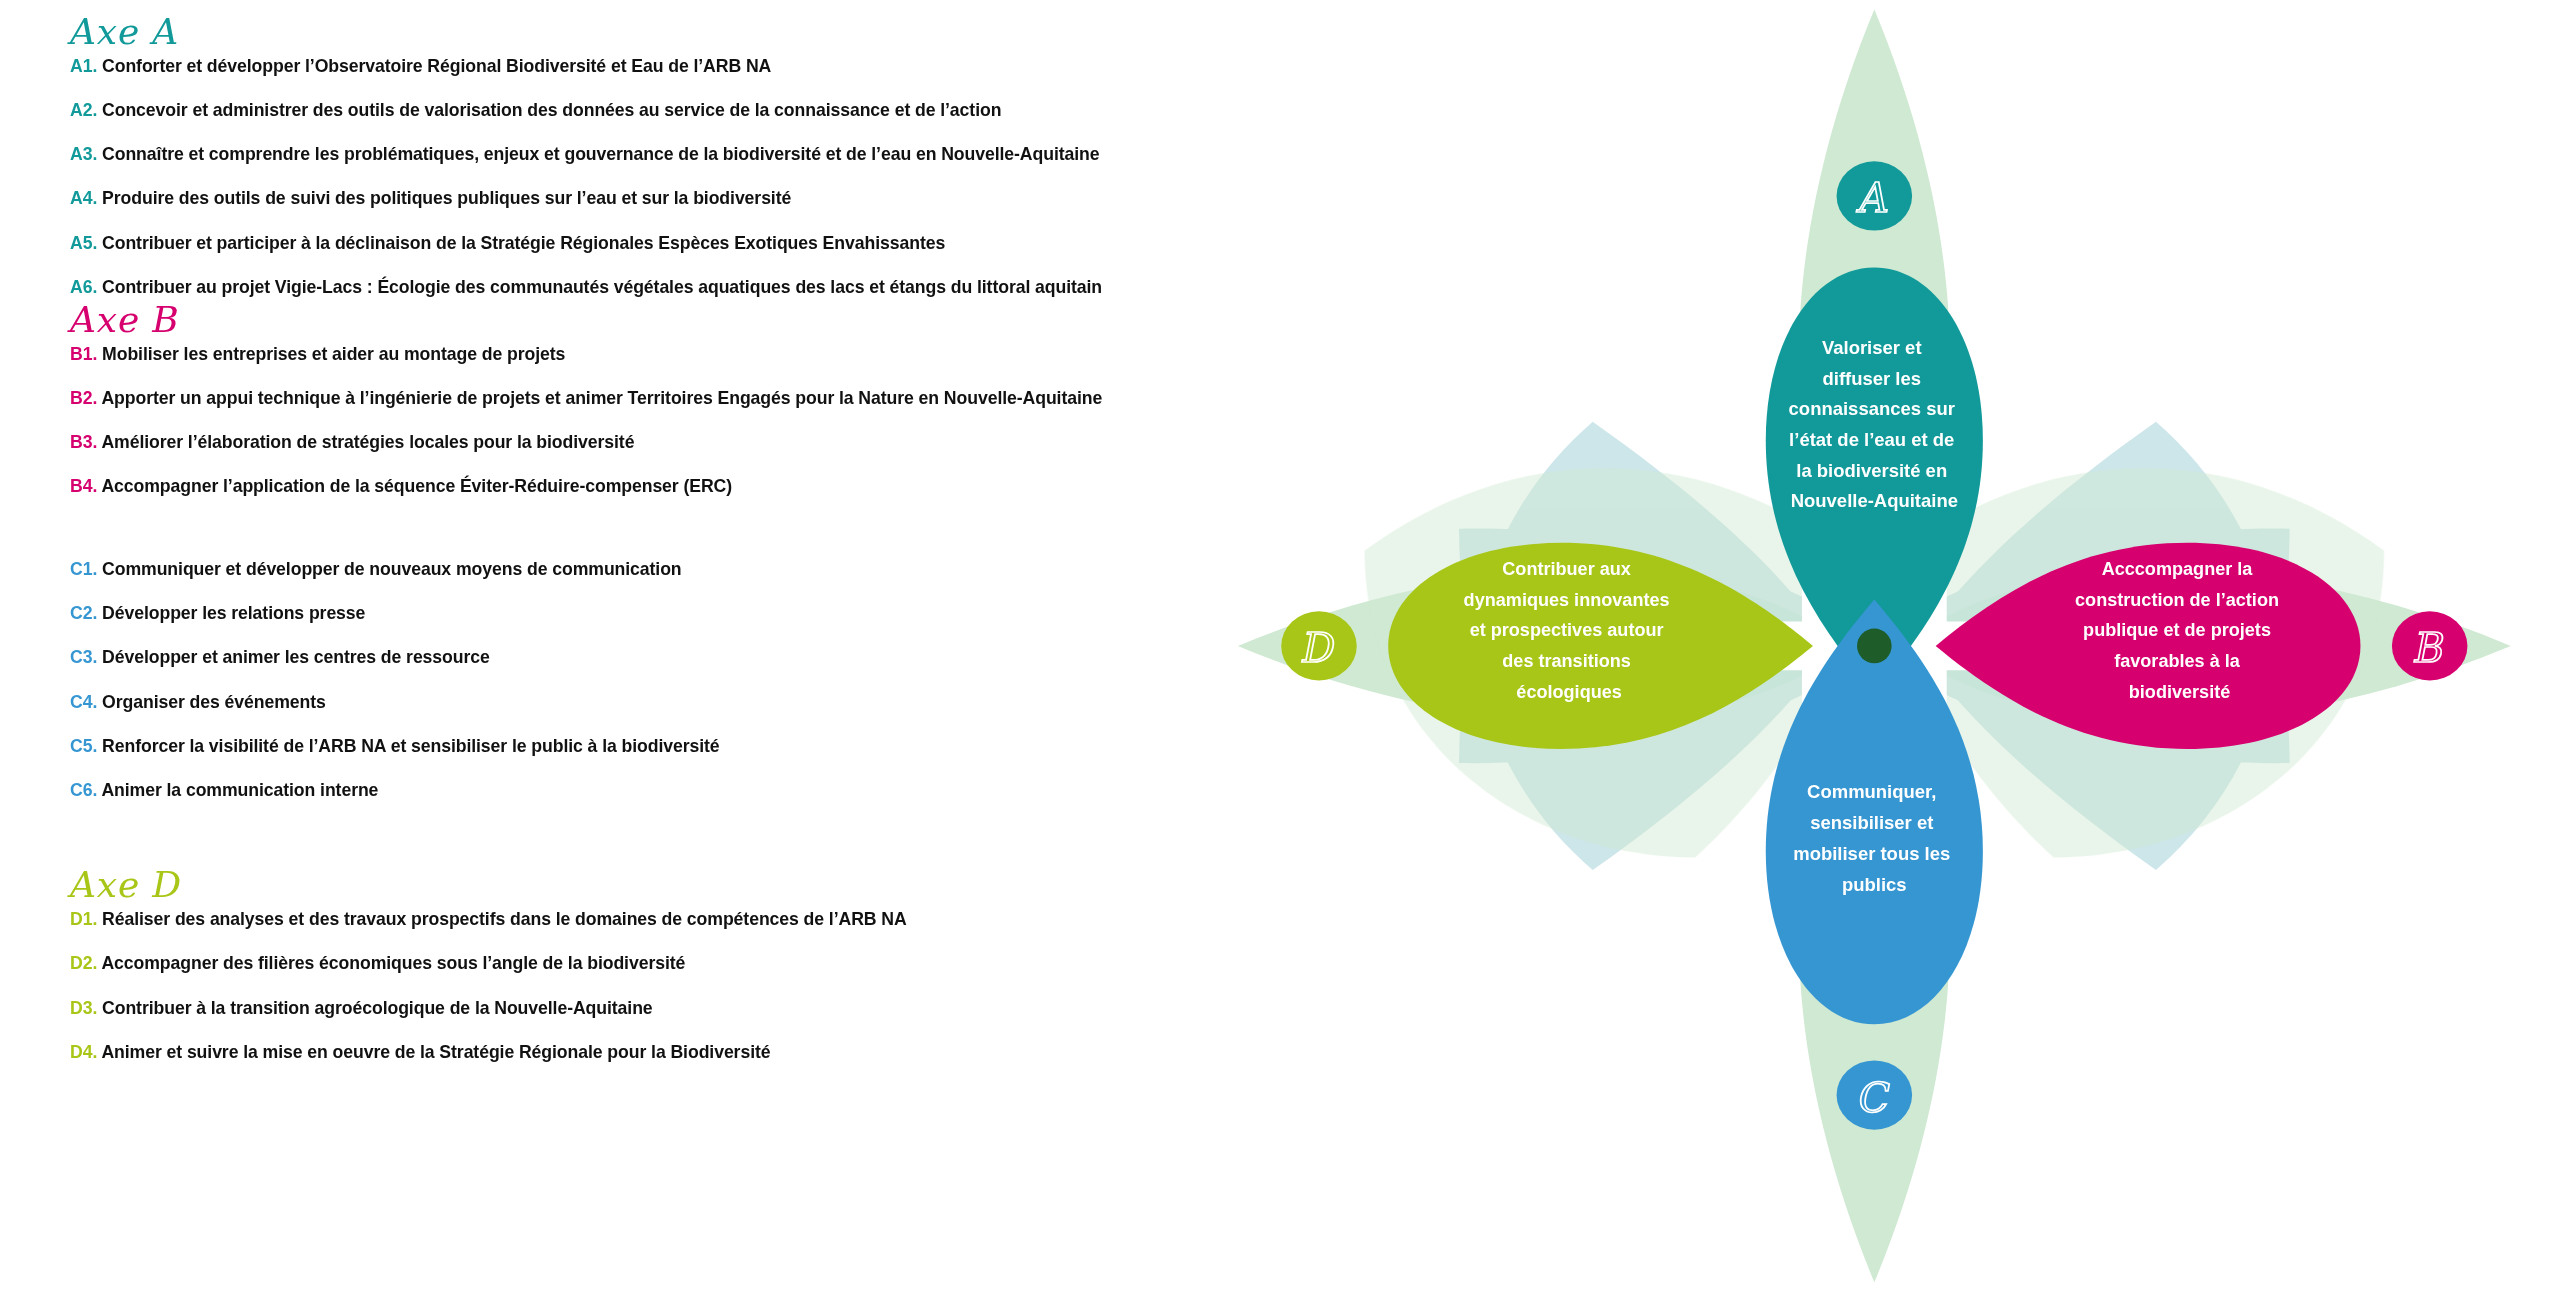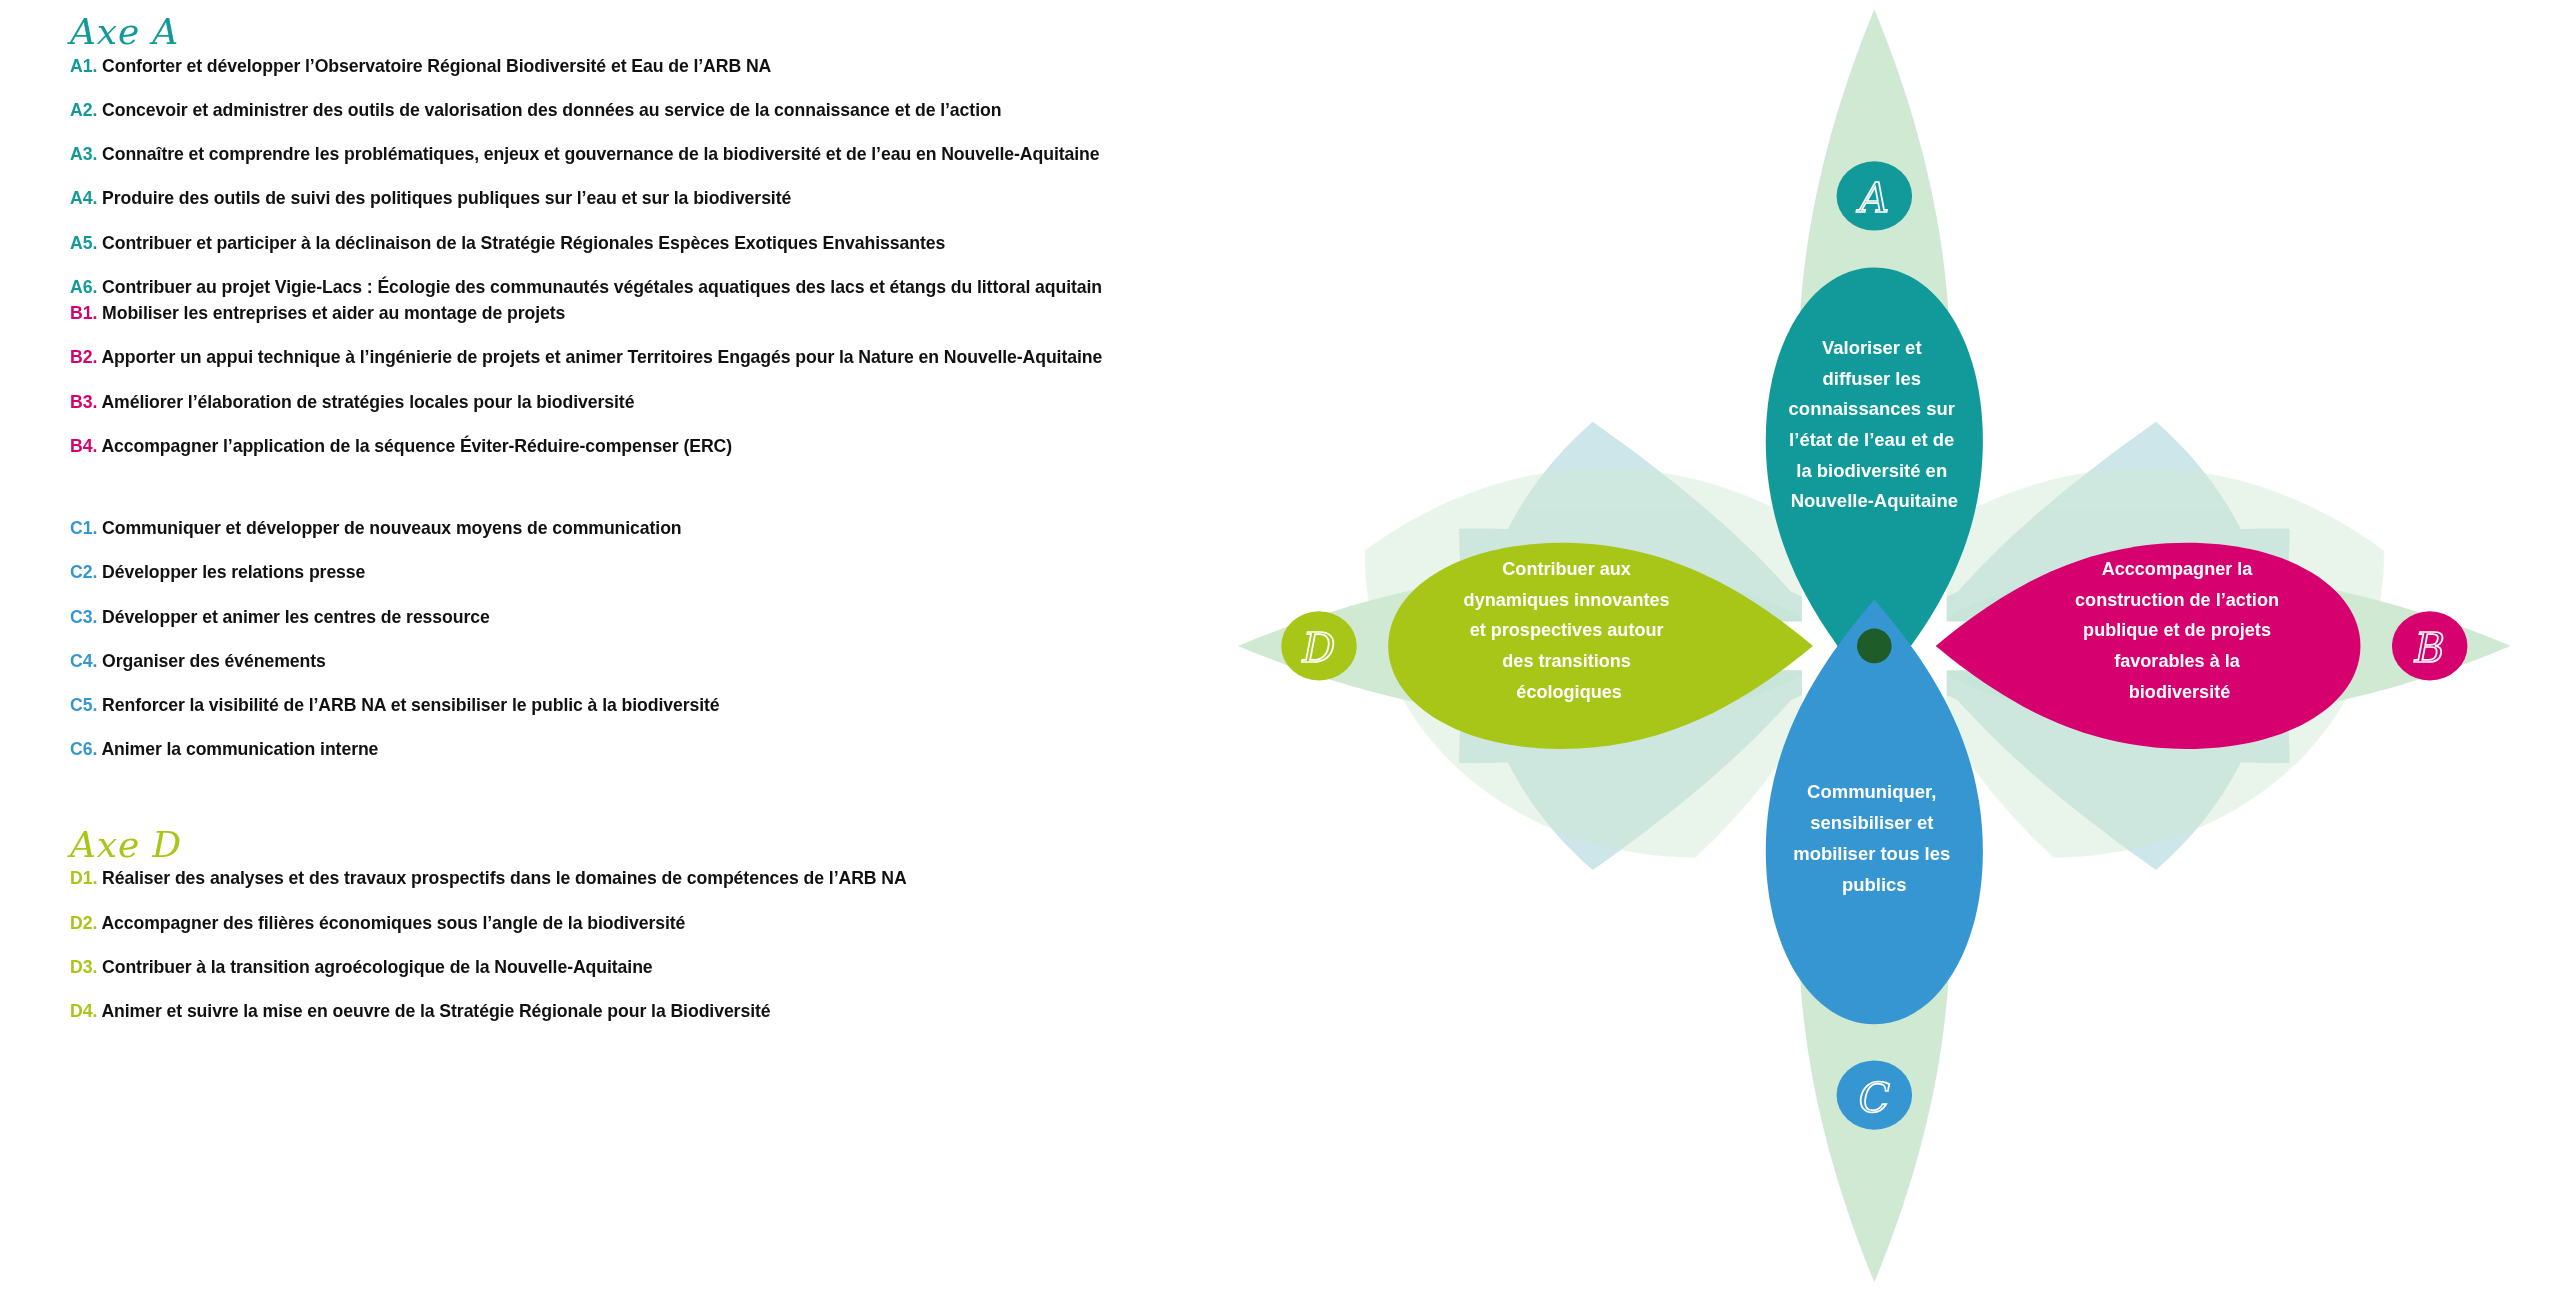--- a/index.html
+++ b/index.html
@@ -81,20 +81,21 @@
       <div class="axe-title c-a">Axe A</div>
       <div class="item"><span class="code c-a">A1.</span> <span class="txt">Conforter et développer l’Observatoire Régional Biodiversité et Eau de l’ARB NA</span></div>
       <div class="item"><span class="code c-a">A2.</span> <span class="txt">Concevoir et administrer des outils de valorisation des données au service de la connaissance et de l’action</span></div>
       <div class="item"><span class="code c-a">A3.</span> <span class="txt">Connaître et comprendre les problématiques, enjeux et gouvernance de la biodiversité et de l’eau en Nouvelle-Aquitaine</span></div>
       <div class="item"><span class="code c-a">A4.</span> <span class="txt">Produire des outils de suivi des politiques publiques sur l’eau et sur la biodiversité</span></div>
       <div class="item"><span class="code c-a">A5.</span> <span class="txt">Contribuer et participer à la déclinaison de la Stratégie Régionales Espèces Exotiques Envahissantes</span></div>
       <div class="item" style="margin-bottom:4.7px"><span class="code c-a">A6.</span> <span class="txt">Contribuer au projet Vigie-Lacs : Écologie des communautés végétales aquatiques des lacs et étangs du littoral aquitain</span></div>
     </div>
 
     <div class="axe-block">
+      <div class="axe-title c-b">Axe B</div>
       <div class="item"><span class="code c-b">B1.</span> <span class="txt">Mobiliser les entreprises et aider au montage de projets</span></div>
       <div class="item"><span class="code c-b">B2.</span> <span class="txt">Apporter un appui technique à l’ingénierie de projets et animer Territoires Engagés pour la Nature en Nouvelle-Aquitaine</span></div>
       <div class="item"><span class="code c-b">B3.</span> <span class="txt">Améliorer l’élaboration de stratégies locales pour la biodiversité</span></div>
       <div class="item"><span class="code c-b">B4.</span> <span class="txt">Accompagner l’application de la séquence Éviter-Réduire-compenser (ERC)</span></div>
     </div>
 
     <div class="gap-md"></div>
 
     <div class="axe-block">
       <div class="item"><span class="code c-c">C1.</span> <span class="txt">Communiquer et développer de nouveaux moyens de communication</span></div>

